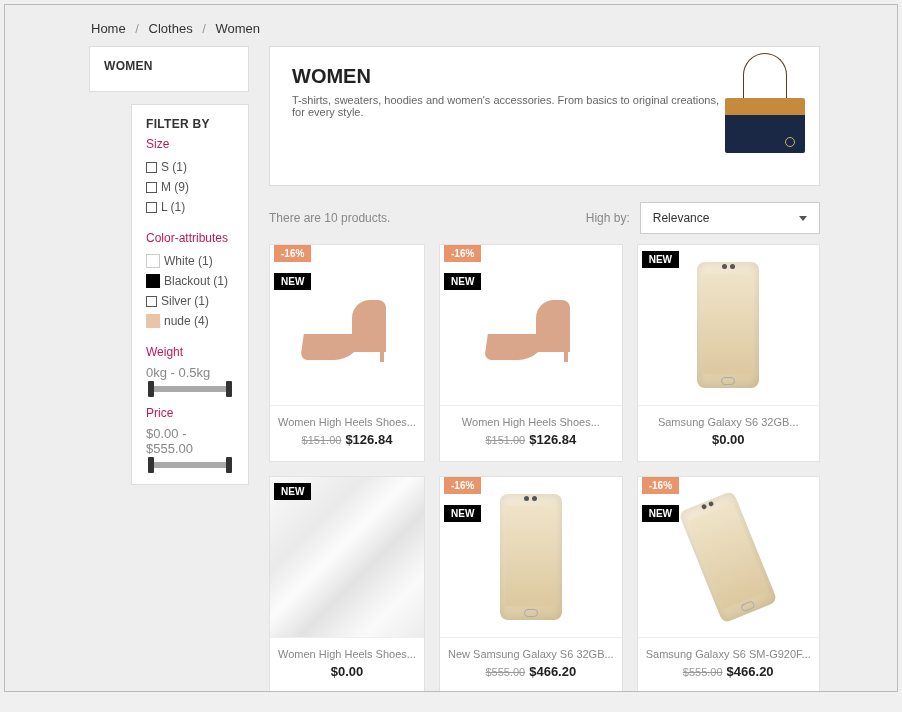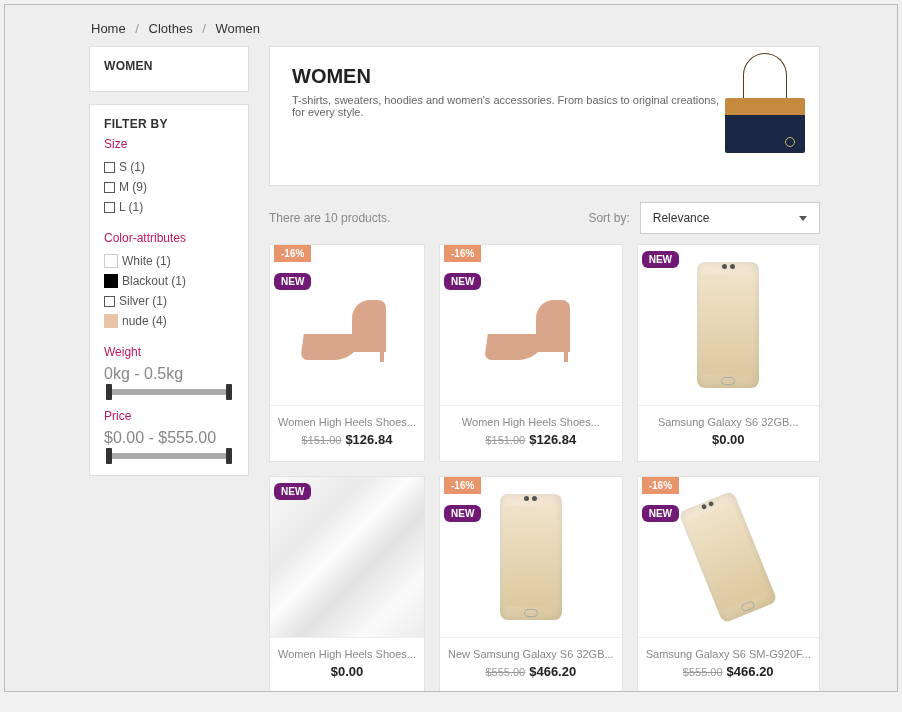--- a/index.html
+++ b/index.html
@@ -18,21 +18,21 @@
 .filter-label { font-size: 12px; color: #be185d; margin-bottom: 6px; }
 .filter-item { display: flex; align-items: center; gap: 4px; font-size: 12px; color: #555; padding: 3px 0; cursor: pointer; }
 .checkbox { width: 11px; height: 11px; border: 1px solid #555; display: inline-block; flex-shrink: 0; }
 .swatch { width: 14px; height: 14px; display: inline-block; flex-shrink: 0; border: 1px solid #ccc; }
 .swatch.white { background: #fff; }
 .swatch.black { background: #000; border-color: #000; }
 .swatch.nude { background: #e8c5a8; border-color: #e8c5a8; }
 .highlight-box { border: 2px solid #e74c3c; padding: 8px 10px; margin: 0 -12px 12px -12px; border-radius: 3px; }
 .slider-track { height: 6px; background: #aaa; border-radius: 2px; position: relative; margin: 6px 4px 4px 4px; }
 .slider-handle { width: 6px; height: 16px; background: #333; position: absolute; top: -5px; border-radius: 1px; }
-.range-text { font-size: 16px; color: #888; margin-bottom: 4px; }
+.range-text { font-size: 13px; color: #888; margin-bottom: 4px; }
 .hero { background: #fff; border: 1px solid #ddd; padding: 18px 22px; margin-bottom: 16px; display: flex; justify-content: space-between; min-height: 140px; }
 .hero h1 { font-size: 20px; font-weight: bold; color: #222; margin-bottom: 6px; }
 .hero p { font-size: 11px; color: #666; }
 .bag-icon { width: 88px; height: 88px; position: relative; }
 .bag-body { width: 80px; height: 55px; position: absolute; bottom: 0; left: 4px; background: linear-gradient(to bottom, #c58a3e 0%, #c58a3e 30%, #1a2845 30%, #1a2845 100%); border-radius: 2px; }
 .bag-handle { width: 44px; height: 50px; border: 1.5px solid #5a3a1a; border-bottom: none; border-radius: 22px 22px 0 0; position: absolute; top: -12px; left: 22px; }
 .bag-ring { width: 10px; height: 10px; border: 1.5px solid #c9b070; border-radius: 50%; position: absolute; bottom: 6px; right: 10px; }
 .toolbar { display: flex; justify-content: space-between; align-items: center; margin-bottom: 10px; }
 .toolbar-left { font-size: 12px; color: #888; }
 .toolbar-right { display: flex; align-items: center; gap: 10px; }
@@ -41,21 +41,21 @@
 .caret-down { width: 0; height: 0; border-left: 4px solid transparent; border-right: 4px solid transparent; border-top: 5px solid #555; }
 .grid { display: grid; grid-template-columns: repeat(3, 1fr); gap: 14px; }
 .product { background: #fff; border: 1px solid #e2e2e2; position: relative; }
 .product-img { height: 160px; display: flex; align-items: center; justify-content: center; position: relative; overflow: hidden; }
 .product-info { padding: 10px 8px 14px 8px; text-align: center; border-top: 1px solid #eee; }
 .product-name { font-size: 11px; color: #888; margin-bottom: 4px; white-space: nowrap; overflow: hidden; text-overflow: ellipsis; }
 .product-price { font-size: 13px; font-weight: bold; color: #222; }
 .product-oldprice { font-size: 11px; color: #999; text-decoration: line-through; margin-right: 4px; font-weight: normal; }
 .badge { position: absolute; left: 4px; font-size: 10px; font-weight: bold; color: #fff; padding: 3px 7px; z-index: 2; }
 .badge-discount { background: #e8956b; top: 0; }
-.badge-new { background: #701a75; top: 28px; border-radius: 6px; }
+.badge-new { background: #000000; top: 28px; }
 .badge-new.only { top: 6px; }
 .heel { position: relative; width: 110px; height: 110px; }
 .heel-shoe { position: absolute; width: 90px; height: 70px; left: 10px; top: 30px; }
 .heel-toe { position: absolute; width: 60px; height: 26px; background: #d9a68c; border-radius: 0 0 28px 8px; bottom: 10px; left: 0; transform: skewX(-8deg); }
 .heel-back { position: absolute; width: 34px; height: 52px; background: #d9a68c; border-radius: 18px 8px 0 0; top: 0; right: 6px; }
 .heel-stiletto { position: absolute; width: 4px; height: 44px; background: #d9a68c; bottom: 8px; right: 8px; }
 .phone { width: 62px; height: 126px; background: linear-gradient(160deg, #f5ebd8, #d9c79e); border-radius: 8px; position: relative; box-shadow: inset 0 0 10px rgba(0,0,0,0.1); }
 .phone-screen { position: absolute; top: 12px; left: 5px; right: 5px; bottom: 14px; background: linear-gradient(180deg, #efe3c8, #ddc9a0); border-radius: 2px; }
 .phone-cam-row { position: absolute; top: 2px; left: 0; right: 0; display: flex; justify-content: center; gap: 3px; }
 .phone-cam { width: 5px; height: 5px; background: #555; border-radius: 50%; }
@@ -74,21 +74,21 @@
     <span class="sep">/</span>
     <span>Women</span>
   </div>
 
   <div class="container">
     <div class="sidebar">
       <div class="card">
         <div class="block-title">WOMEN</div>
       </div>
 
-      <div class="card" style="">
+      <div class="card" style="margin-left:42px;">
         <div class="block-title">FILTER BY</div>
 
         <div class="filter-section">
           <div class="filter-label">Size</div>
           <div class="filter-item">
               <span class="checkbox"></span>
               <span>S (1)</span>
             </div>
           <div class="filter-item">
               <span class="checkbox"></span>
@@ -151,21 +151,21 @@
           <div class="bag-handle"></div>
           <div class="bag-body">
               <div class="bag-ring"></div>
             </div>
         </div>
       </div>
 
       <div class="toolbar">
         <div class="toolbar-left">There are 10 products.</div>
         <div class="toolbar-right">
-          <span class="sortby-label">Sort by:</span>
+          <span class="sortby-label">High by:</span>
           <div class="sort-select">
             <span>Relevance</span>
             <span class="caret-down"></span>
           </div>
         </div>
       </div>
 
       <div class="grid" id="grid">
           <div class="product">
             <div class="product-img">

